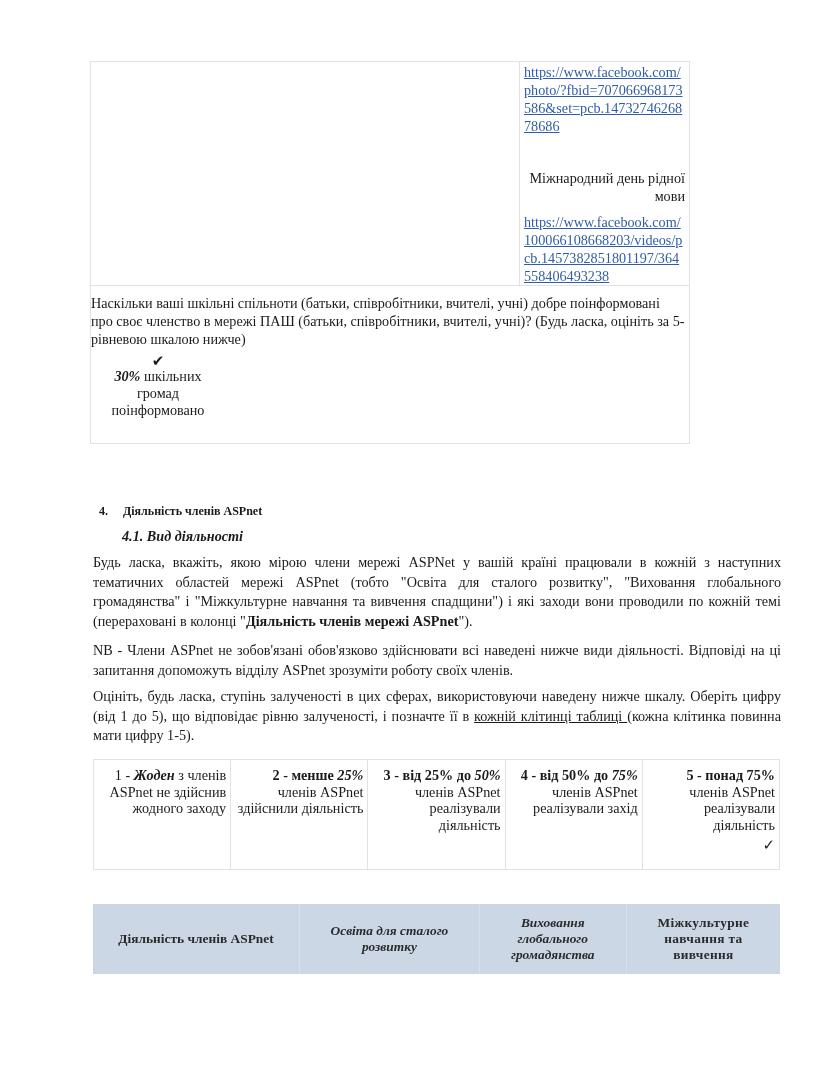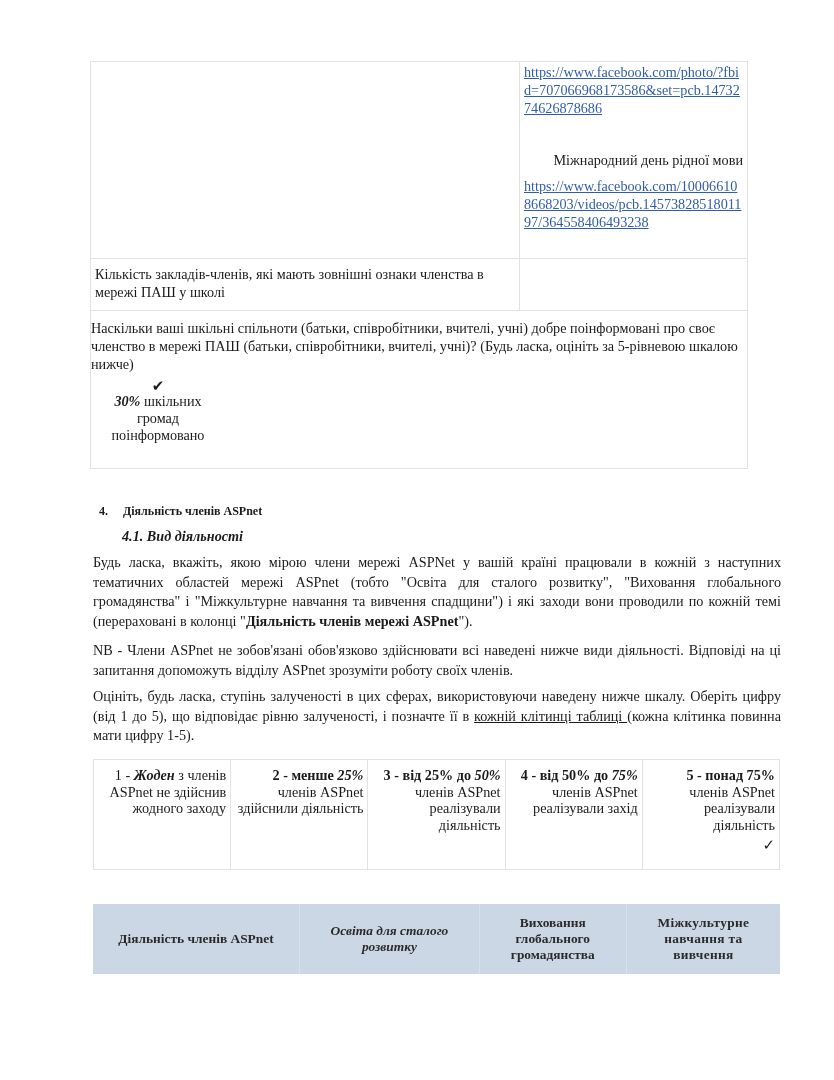--- a/index.html
+++ b/index.html
@@ -4,21 +4,21 @@
 <style>
   html, body { margin: 0; padding: 0; background: #ffffff; }
   body {
     width: 834px; height: 1080px; position: relative; overflow: hidden;
     font-family: "Liberation Serif", serif; color: #1a1a1a; font-size: 14.2px;
   }
   a { color: #2f5da8; text-decoration: underline; }
   .abs { position: absolute; }
 
   
-  .t1 { position: absolute; left: 90px; top: 61px; width: 658px; border-collapse: collapse; border-radius: 29px; }
+  .t1 { position: absolute; left: 90px; top: 61px; width: 600px; border-collapse: collapse; border-radius: 29px; }
   .t1 td { border: 1.5px solid #e2e2e2; vertical-align: top; padding: 0 4px; }
   .link-block { line-height: 18px; word-break: break-all; }
   .p-plain { line-height: 18px; text-align: right; }
 
   .q-cell { line-height: 18px; }
   .check-box { text-align: center; width: 130px; line-height: 17px; margin-top: 6px; margin-left: 2px; }
   .check-mark { font-size: 15px; display: block; line-height: 14px; }
 
   
   .sec-title { left: 99px; top: 504px; font-weight: bold; font-size: 12px; }
@@ -44,24 +44,20 @@
     <td style="width:420px"></td>
     <td>
       <div class="link-block" style="margin-top:1px;">
         <a href="#">https://www.facebook.com/photo/?fbid=707066968173586&amp;set=pcb.1473274626878686</a>
       </div>
       <div class="p-plain" style="margin-top:34px;">Міжнародний день рідної мови</div>
       <div class="link-block" style="margin-top:8px;">
         <a href="#">https://www.facebook.com/100066108668203/videos/pcb.1457382851801197/364558406493238</a>
       </div>
     </td>
-  </tr>
-  <tr style="height:52px">
-    <td class="q-cell" style="padding-top:6px;">Кількість закладів-членів, які мають зовнішні ознаки членства в мережі ПАШ у школі</td>
-    <td></td>
   </tr>
   <tr style="height:158px">
     <td colspan="2" class="q-cell" style="padding-top:8px; padding-left:0;margin-top:35px;">
       <div>Наскільки ваші шкільні спільноти (батьки, співробітники, вчителі, учні) добре поінформовані про своє членство в мережі ПАШ (батьки, співробітники, вчителі, учні)? (Будь ласка, оцініть за 5-рівневою шкалою нижче)</div>
       <div class="check-box">
         <span class="check-mark">✔</span>
         <b><i>30%</i></b><span> шкільних громад поінформовано</span>
       </div>
     </td>
   </tr>
@@ -100,17 +96,17 @@
     </td>
   </tr>
 </tbody>
   </table>
 
 <table class="t3">
   <tbody>
       <tr>
     <td style="width:250px;">Діяльність членів ASPnet</td>
     <td style="width:140px; padding:0 30px;font-style:italic;">Освіта для сталого розвитку</td>
-    <td style="width:140px; padding:0 10px;">Виховання глобального громадянства</td>
+    <td style="width:140px; padding:0 10px;font-style:italic;">Виховання глобального громадянства</td>
     <td style="width:147px; padding:0 10px; letter-spacing:0.3px;">Міжкультурне навчання та вивчення</td>
   </tr>
 </tbody>
   </table>
 
 </body></html>

